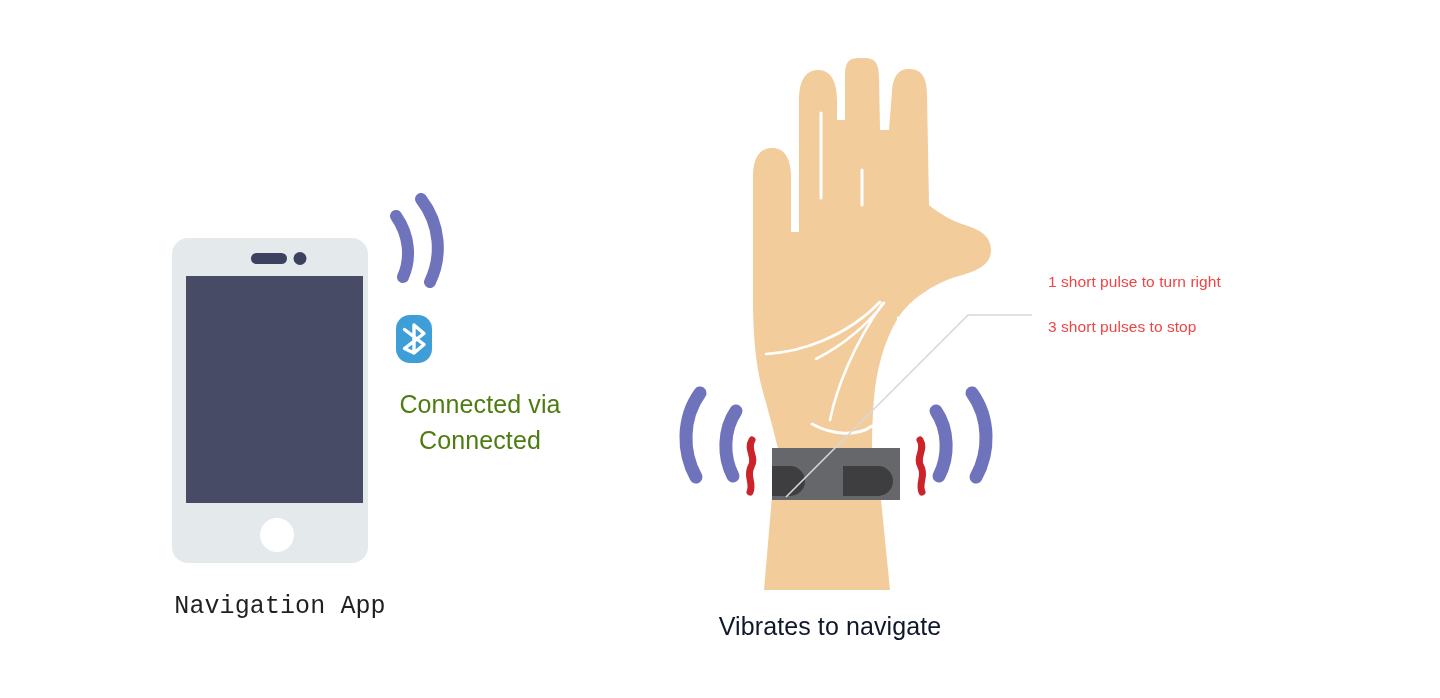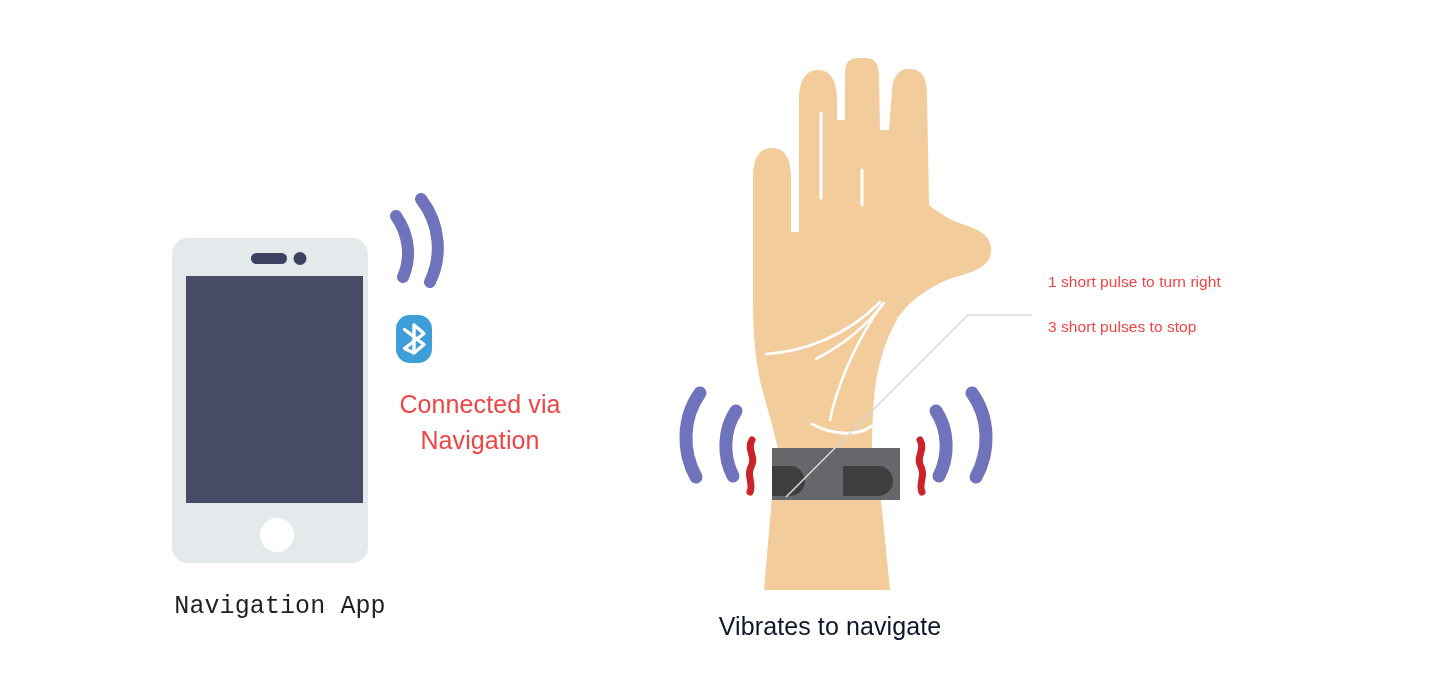--- a/index.html
+++ b/index.html
@@ -38,21 +38,21 @@
   }
 
   .bt-caption {
     position: absolute;
     left: 360px;
     top: 386px;
     width: 240px;
     text-align: center;
     font-size: 25px;
     line-height: 36px;
-    color: #ef4444;
+    color: #4d7c0f;
     letter-spacing: 0.1px;
   }
 
   
   .hand-caption {
     position: absolute;
     left: 660px;
     top: 612px;
     width: 340px;
     text-align: center;
@@ -180,21 +180,21 @@
   </g>
 
   <path d="M 786 497 L 968 315 L 1032 315" fill="none" stroke="#d8d8d8" stroke-width="1.6"></path>
 
 </svg>
 
 <div class="phone-caption">Navigation App</div>
 
 <div class="bt-caption">
   <span>Connected via</span><br>
-  <span>Navigation</span>
+  <span>Connected</span>
 </div>
 
 <div class="hand-caption">Vibrates to navigate</div>
 
 <div id="legend">
   <div class="legend-item">1 short pulse to turn right</div>
   <div class="legend-item">3 short pulses to stop</div>
 </div>
 
 </body></html>

